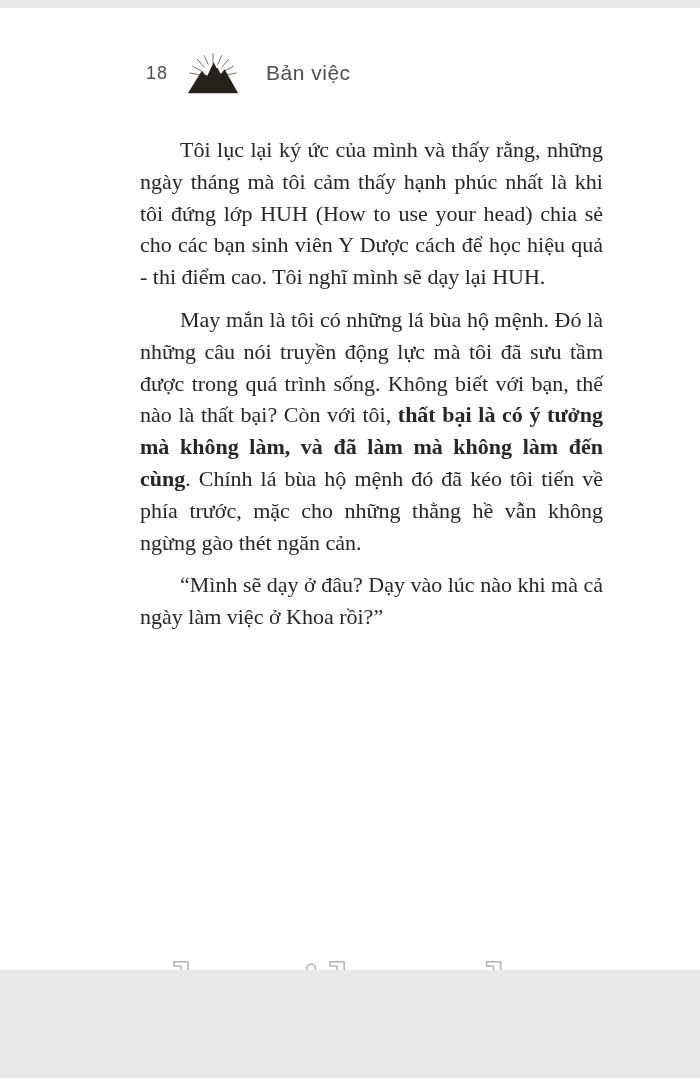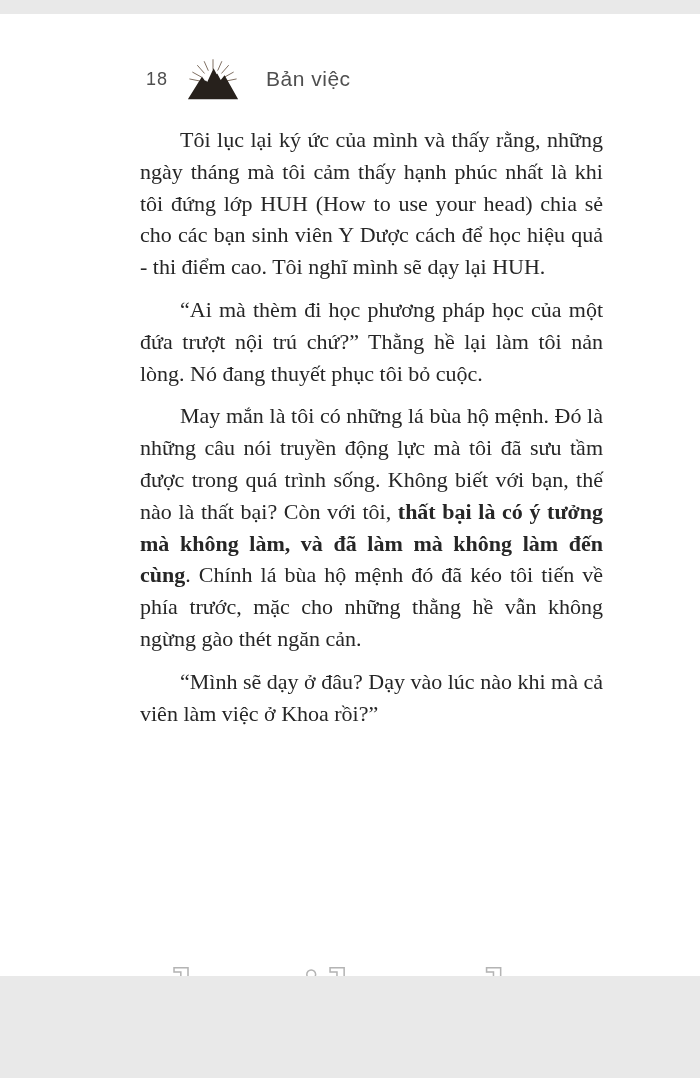--- a/index.html
+++ b/index.html
@@ -6,21 +6,21 @@
     --body-text:#262626;
     --header-text:#4f4f4f;
     --watermark-outline:#b4b4b4;
     --page-background:#ffffff;
   }
   html,body{margin:0;padding:0;}
   body{background:#e9e9e9;}
   .page{
     position:relative;
     width:700px;height:962px;
-    margin:14px auto;
+    margin:8px auto;
     background:var(--page-background);
     overflow:hidden;
     font-family:"Liberation Serif", serif;
   }
   
   .header{
     position:absolute;top:38px;left:146px;
     height:54px;width:470px;
     display:flex;align-items:center;
     color:var(--header-text);
@@ -35,21 +35,21 @@
     flex:0 0 auto;
   }
   .book-title{
     margin-left:24px;
     font-size:21px;
     letter-spacing:0.5px;
   }
   
   .body-text{
     position:absolute;
-    top:110px;left:140px;width:463px;
+    top:126px;left:140px;width:463px;
     font-size:22px;
     line-height:31.8px;
     text-align:justify;
     color:var(--body-text);
   }
   .body-text p{
     margin:0 0 11px 0;
     text-indent:40px;
   }
   .body-text strong{font-weight:bold;}
@@ -93,23 +93,22 @@
       </g>
       <path d="M4,46 L19,22 L24,28 L31,13 L38,26 L42,21 L56,46 Z" fill="#27211c"></path>
       <path d="M19,22 L22,26 L25,23 M31,13 L34,19 L37,16" stroke="#ffffff" fill="none" stroke-width="1.4"></path>
     </svg>
     <span class="book-title">Bản việc</span>
   </div>
 
   <div class="body-text">
 
   <p><span>Tôi lục lại ký ức của mình và thấy rằng, những ngày tháng mà tôi cảm thấy hạnh phúc nhất là khi tôi đứng lớp HUH (How to use your head) chia sẻ cho các bạn sinh viên Y Dược cách để học hiệu quả - thi điểm cao. Tôi nghĩ mình sẽ dạy lại HUH.</span></p>
-      <p><span>“Ai mà thèm đi học phương pháp học của một đứa trượt nội trú chứ?” Thằng hề lại làm tôi nản lòng. Nó đang thuyết phục tôi bỏ cuộc.</span></p>
       <p><span>May mắn là tôi có những lá bùa hộ mệnh. Đó là những câu nói truyền động lực mà tôi đã sưu tầm được trong quá trình sống. Không biết với bạn, thế nào là thất bại? Còn với tôi, </span><strong>thất bại là có ý tưởng mà không làm, và đã làm mà không làm đến cùng</strong><span>. Chính lá bùa hộ mệnh đó đã kéo tôi tiến về phía trước, mặc cho những thằng hề vẫn không ngừng gào thét ngăn cản.</span></p>
-      <p><span>“Mình sẽ dạy ở đâu? Dạy vào lúc nào khi mà cả viên làm việc ở Khoa rồi?”</span></p>
+      <p><span>“Mình sẽ dạy ở đâu? Dạy vào lúc nào khi mà cả ngày làm việc ở Khoa rồi?”</span></p>
     </div>
 
   <div class="watermark">
     <div class="wm-brand">davibooks</div>
     <div class="wm-tagline">Chính vọng tri thức</div>
   </div>
 
 </div>
 
 </body></html>

